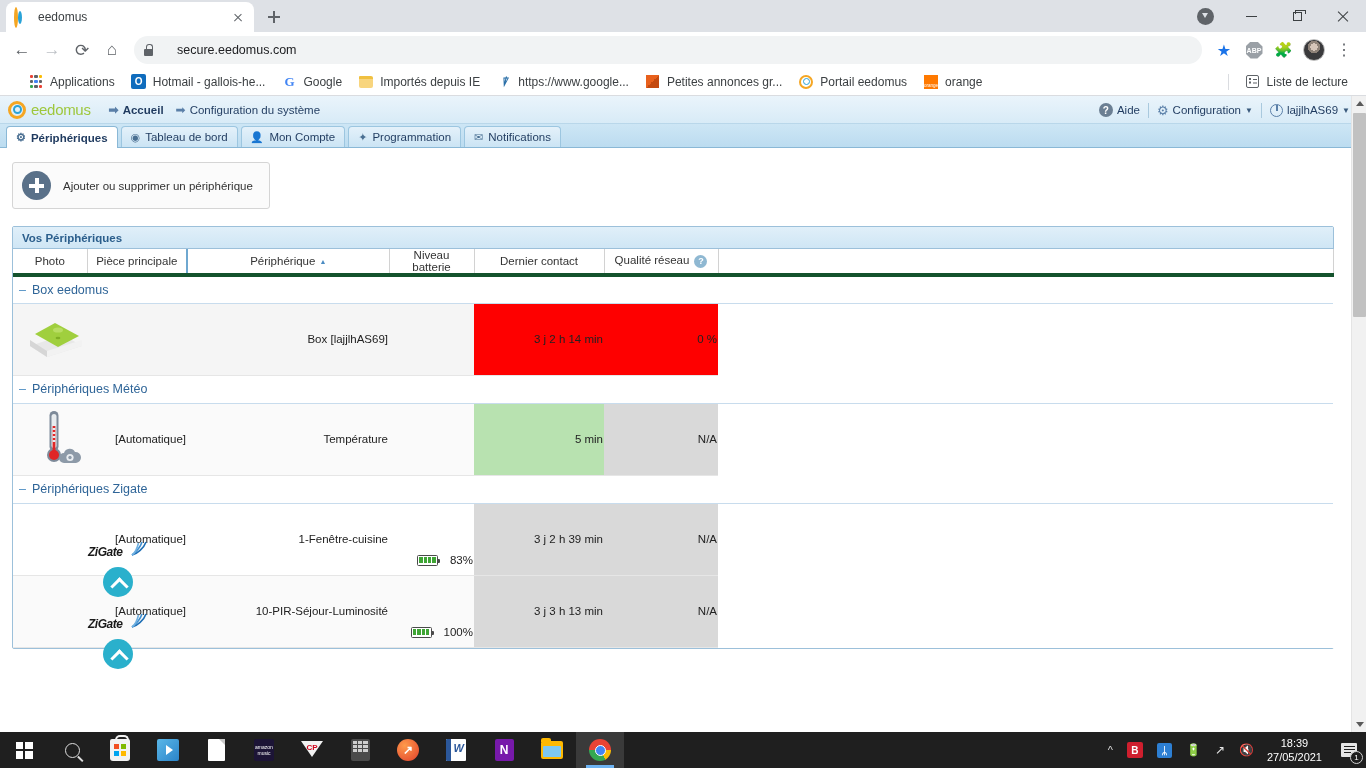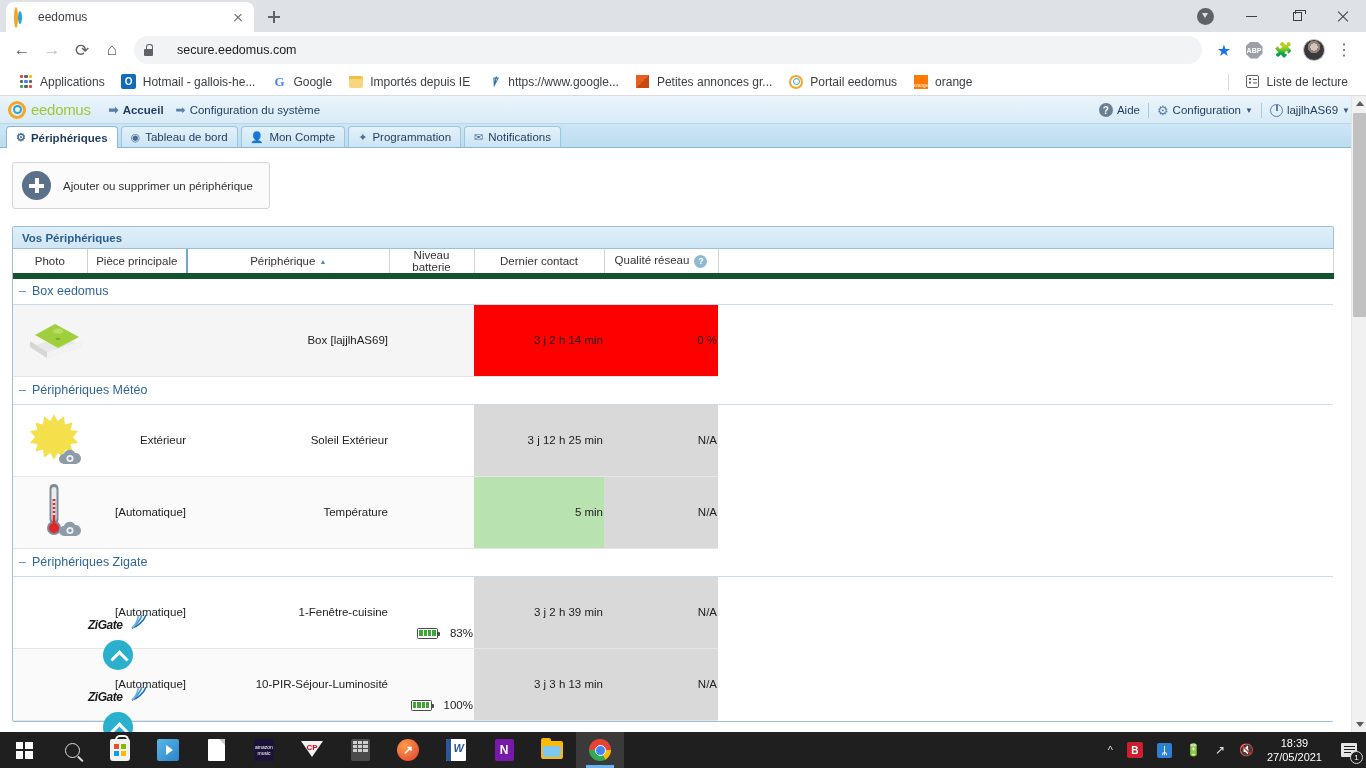--- a/index.html
+++ b/index.html
@@ -83,21 +83,21 @@
     clip-path: polygon(30% 0,70% 0,100% 30%,100% 70%,70% 100%,30% 100%,0 70%,0 30%);
   }
   .puzzle { font-size: 15px; color: #5f6368; }
   .avatar {
     width: 22px; height: 22px; border-radius: 50%;
     background: radial-gradient(circle at 50% 35%, #d6c6ba 0 22%, #8e8278 23% 38%, #3a3a3c 39% 100%);
     border: 1px solid #bbb;
   }
   .kebab { font-size: 16px; color: #5f6368; letter-spacing: 0; line-height: 0.7; }
 
-  .bookmarks { height: 28px; background: #fff; display: flex; align-items: center; padding: 0 10px; gap: 0; border-bottom: 1px solid #dadce0; position: relative; }
+  .bookmarks { height: 28px; background: #fff; display: flex; align-items: center; padding: 0 20px; gap: 0; border-bottom: 1px solid #dadce0; position: relative; }
   .bm { display: flex; align-items: center; gap: 6px; padding: 3px 8px; border-radius: 4px; font-size: 12px; color: #3c4043; white-space: nowrap; }
   .bm-ico { width: 16px; height: 16px; flex: 0 0 16px; display: flex; align-items: center; justify-content: center; }
   .grid9 { width: 13px; height: 13px; display: grid; grid-template-columns: repeat(3,1fr); grid-template-rows: repeat(3,1fr); gap: 1.5px; }
   .grid9 i { background: #5f6368; border-radius: 1px; }
   .grid9 i:nth-child(1){background:#ea4335}.grid9 i:nth-child(2){background:#5f6368}.grid9 i:nth-child(3){background:#fbbc04}
   .grid9 i:nth-child(4){background:#5f6368}.grid9 i:nth-child(5){background:#4285f4}.grid9 i:nth-child(6){background:#5f6368}
   .grid9 i:nth-child(7){background:#34a853}.grid9 i:nth-child(8){background:#5f6368}.grid9 i:nth-child(9){background:#ea4335}
   .outlook { width: 15px; height: 15px; background: #0f6cbd; border-radius: 2px; color: #fff; font-size: 10px; font-weight: bold; display:flex;align-items:center;justify-content:center; }
   .gicon { font-size: 13px; font-weight: bold; color: #4285f4; font-family: "Liberation Serif", serif; }
   .folder { width: 14px; height: 12px; background: #f8d57e; border-radius: 1px 2px 2px 2px; border-top: 3px solid #f0c040; }
@@ -165,21 +165,21 @@
   .panel { margin-top: 17px; border: 1px solid #9cc0da; border-radius: 2px; width: 1322px; }
   .panel-title {
     height: 22px; background: linear-gradient(180deg,#e0eff9 0%,#cfe6f5 100%);
     display: flex; align-items: center; padding: 0 9px;
     font-size: 11.5px; font-weight: bold; color: #2b5e8c; border-bottom: 1px solid #9cc0da;
   }
 
   table.devtable { border-collapse: collapse; width: 1320px; table-layout: fixed; background: #fff; }
   table.devtable th {
     height: 22px; font-size: 11.5px; font-weight: normal; color: #333;
-    border-right: 1px solid #d2d2d2; border-bottom: 6px solid #14532d;
+    border-right: 1px solid #d2d2d2; border-bottom: 4px solid #14532d;
     background: #fff; text-align: center; padding: 0 4px;
   }
   th.col-photo { width: 74px; text-align: left; padding-left: 8px; }
   th.col-piece { width: 100px; text-align: left; padding-left: 8px; }
   th.col-periph { width: 202px; text-align: left; padding-left: 8px; background: #eaf4fb; border-left: 2px solid #6fa8d0; border-bottom: 2px solid #6fa8d0; color: #1f5e93; }
   th.col-bat { width: 85px; }
   th.col-contact { width: 130px; }
   th.col-qual { width: 114px; }
   th.col-rest { width: 615px; border-right: none; }
   .sortarrow { font-size: 7px; color: #4a8bc2; margin-left: 4px; vertical-align: middle; }
@@ -540,40 +540,20 @@
               <td class="c-contact cell-red">3 j 2 h 14 min</td>
               <td class="c-qual cell-red">0 %</td>
               <td class="c-rest"></td>
             </tr>
 
             <tr class="grouprow">
               <td colspan="7">
                 <span class="minus">–</span><span>Périphériques Météo</span>
               </td>
             </tr>
-            <tr class="devrow">
-              <td class="c-photo">
-                <span class="ico-wrap">
-                  <svg class="sun" viewBox="0 0 48 48">
-                    <path d="M24 1 L27.5 8 L34 3.5 L35 11.5 L42.5 9.5 L40.5 17 L48 18 L43 24 L48 30 L40.5 31 L42.5 38.5 L35 36.5 L34 44.5 L27.5 40 L24 47 L20.5 40 L14 44.5 L13 36.5 L5.5 38.5 L7.5 31 L0 30 L5 24 L0 18 L7.5 17 L5.5 9.5 L13 11.5 L14 3.5 L20.5 8 Z" fill="#f4e04a"></path>
-                  </svg>
-                  <svg class="cloudbadge" viewBox="0 0 24 17">
-                    <path d="M6 16 A5 5 0 0 1 6 6 A6 6 0 0 1 17 5 A5 5 0 0 1 18 16 Z" fill="#8d9aa8"></path>
-                    <circle cx="12" cy="10.5" r="3.6" fill="#e9edf1"></circle>
-                    <circle cx="12" cy="10.5" r="1.7" fill="#8d9aa8"></circle>
-                  </svg>
-                </span>
-              </td>
-              <td class="c-piece">Extérieur</td>
-              <td class="c-periph">Soleil Extérieur</td>
-              <td class="c-bat"></td>
-              <td class="c-contact cell-grey">3 j 12 h 25 min</td>
-              <td class="c-qual cell-grey">N/A</td>
-              <td class="c-rest"></td>
-            </tr>
             <tr class="devrow alt">
               <td class="c-photo">
                 <span class="ico-wrap">
                   <svg class="thermo" viewBox="0 0 20 54">
                     <rect x="5.5" y="1" width="9" height="40" rx="4.5" fill="#7d8a99"></rect>
                     <rect x="7.5" y="4" width="5" height="34" rx="2.5" fill="#e8ecef"></rect>
                     <circle cx="10" cy="45" r="7" fill="#7d8a99"></circle>
                     <circle cx="10" cy="45" r="5" fill="#e02626"></circle>
                     <rect x="8.6" y="16" width="2.8" height="26" fill="#e02626"></rect>
                     <rect x="8.6" y="18" width="2.8" height="2" fill="#e8ecef"></rect>

